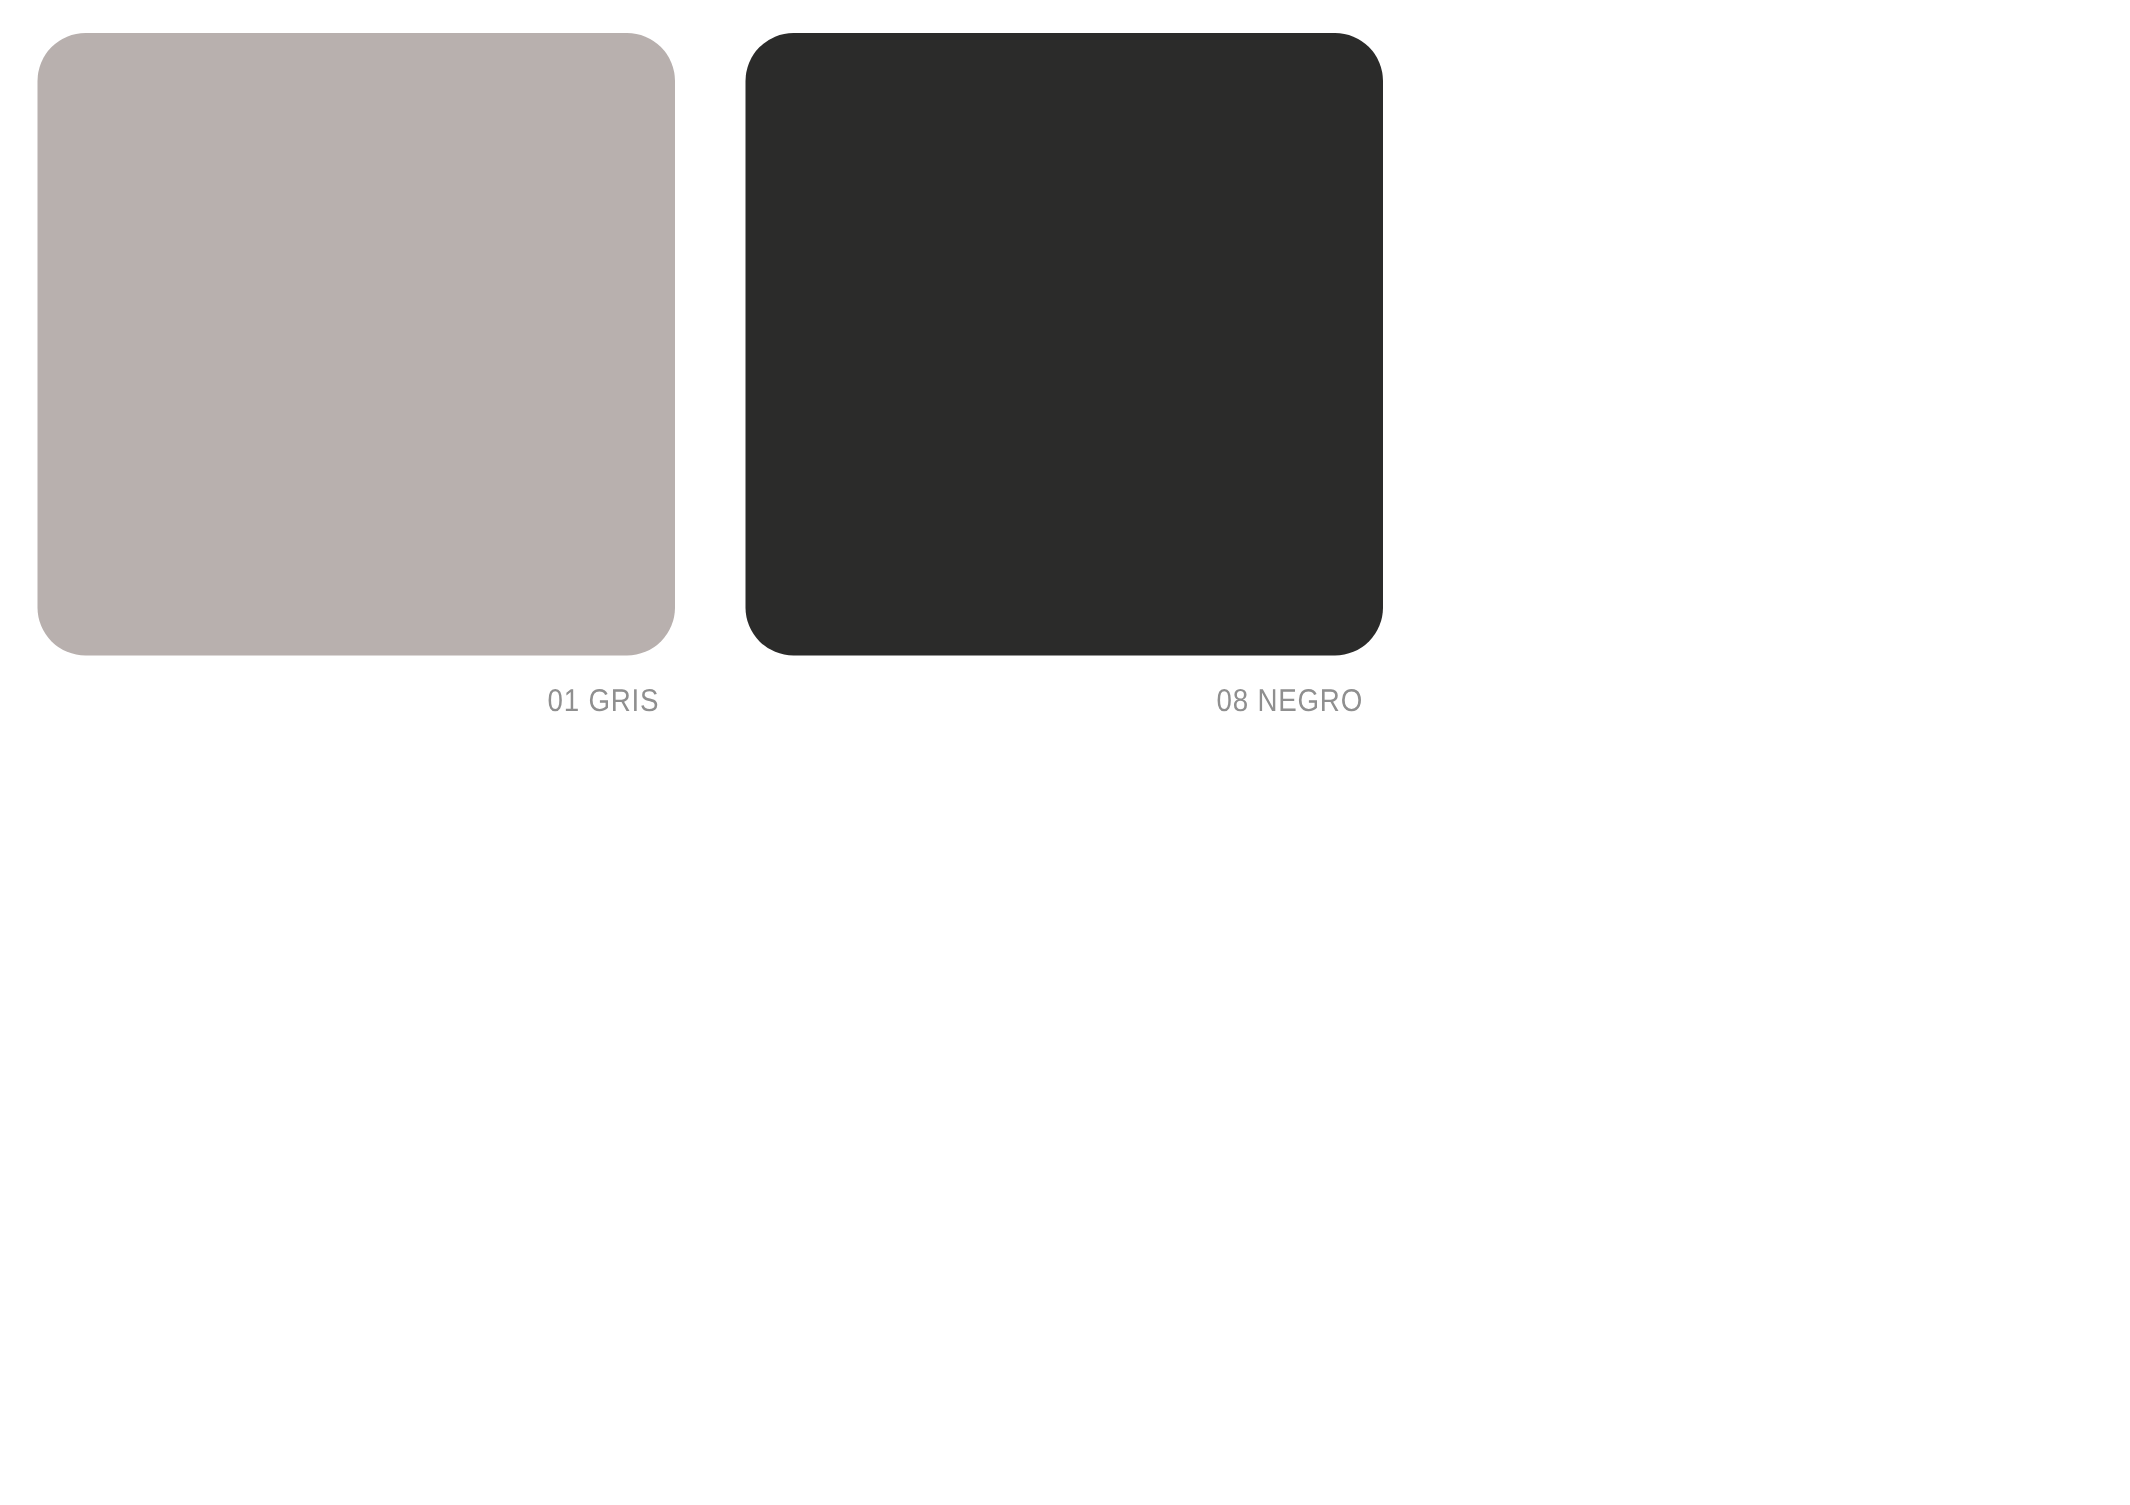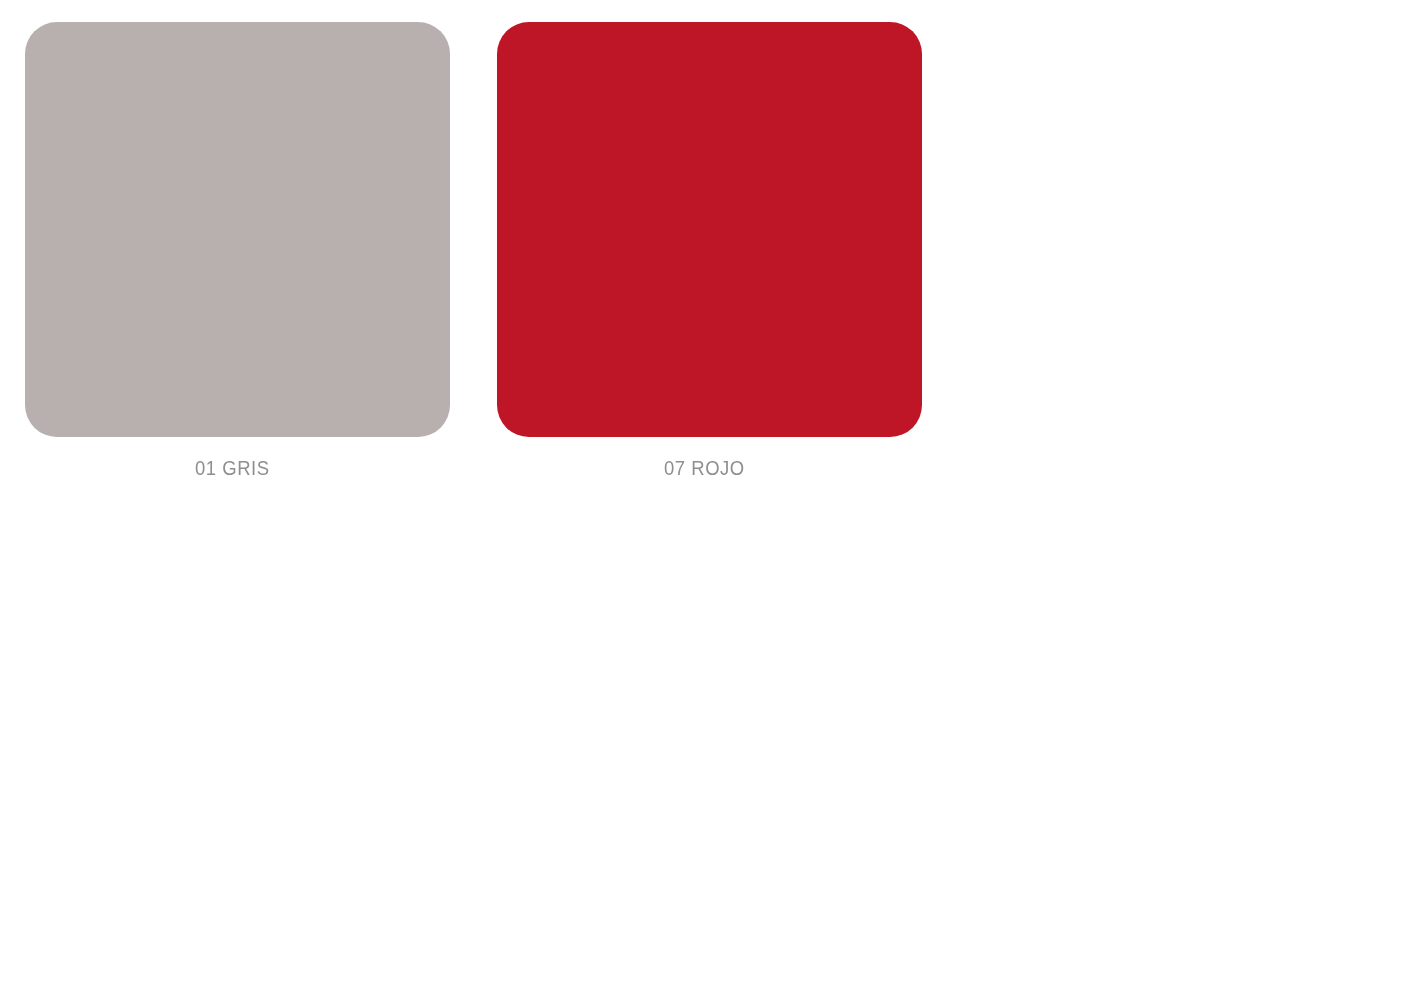--- a/index.html
+++ b/index.html
@@ -27,21 +27,21 @@
     row-gap: 0px;
     align-content: start;
     justify-content: start;
   }
 
   .swatch-cell {
     width: 425px;
     height: 470px;
     display: flex;
     flex-direction: column;
-    align-items: center;
+    align-items: flex-end;
   }
 
   .swatch-cell.is-empty {
     visibility: hidden;
   }
 
   .swatch-chip {
     width: 425px;
     height: 415px;
     border-radius: 32px;
@@ -63,23 +63,23 @@
 </head>
 <body style="background-color: rgb(255, 255, 255);">
 
 <div id="palette-grid">
 
   <div class="swatch-cell">
     <div class="swatch-chip" style="background-color: rgb(184, 176, 174);"></div>
     <div class="swatch-label" style="color: rgb(143, 143, 143);">01 GRIS</div>
   </div>
 
+  <div class="swatch-cell">
+    <div class="swatch-chip" style="background-color: rgb(43, 43, 42);"></div>
+    <div class="swatch-label" style="color: rgb(143, 143, 143);">08 NEGRO</div>
+  </div>
 
 
 
-  <div class="swatch-cell">
-    <div class="swatch-chip" style="background-color: rgb(190, 22, 38);"></div>
-    <div class="swatch-label" style="color: rgb(143, 143, 143);">07 ROJO</div>
-  </div>
 
   <div class="swatch-cell is-empty"></div>
 
 </div>
 
 </body></html>

